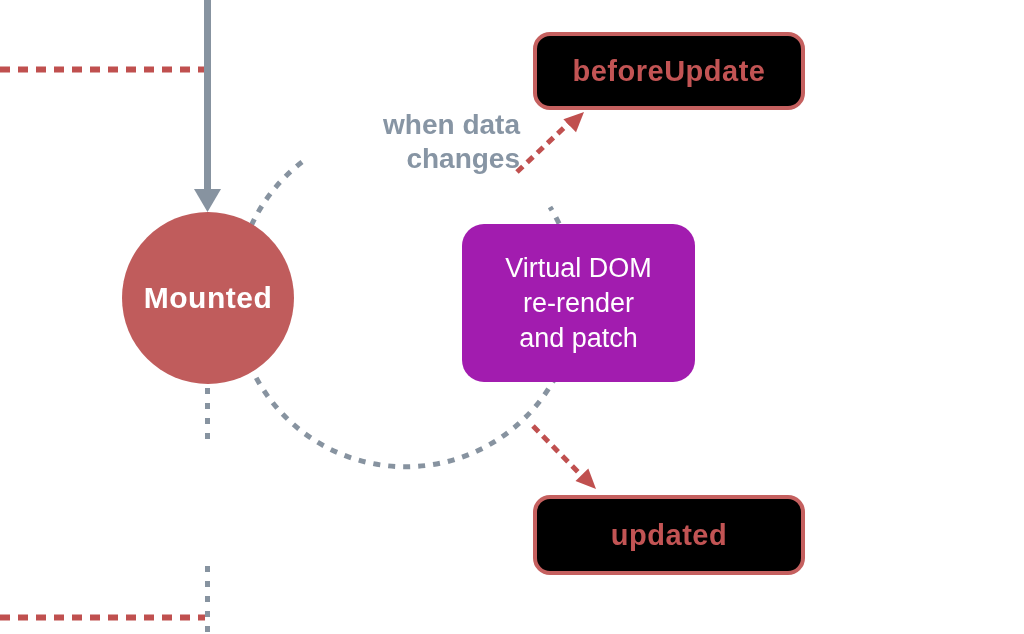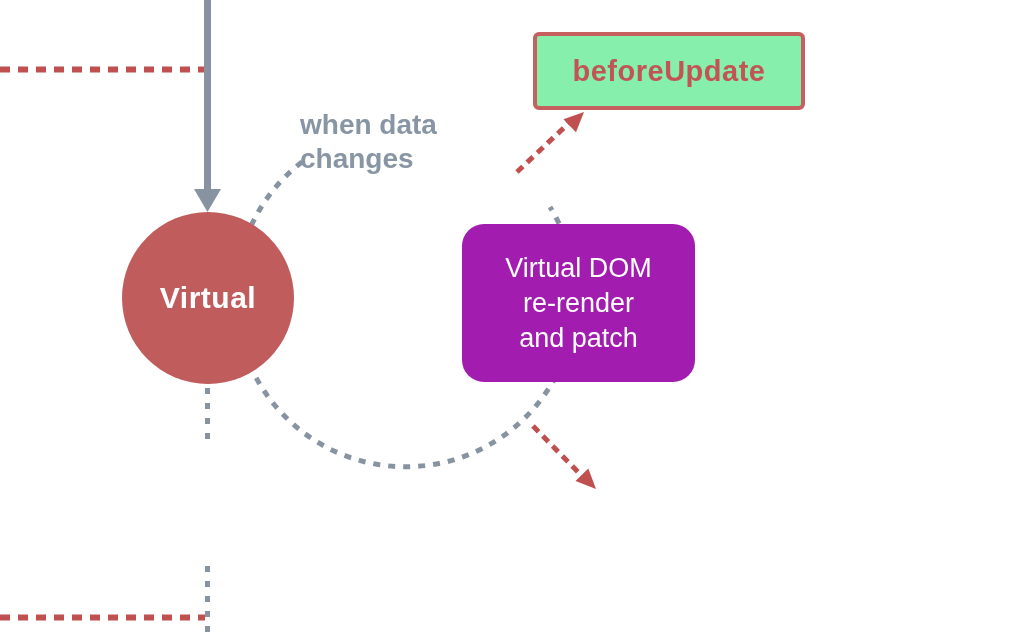--- a/index.html
+++ b/index.html
@@ -42,36 +42,36 @@
     line-height: 35px;
   }
 
   
   .hook-box {
     position: absolute;
     left: 533px;
     width: 272px; height: 78px;
     box-sizing: border-box;
     border: 4px solid #c5605f;
-    border-radius: 6px;
-    background: #86efac;
+    border-radius: 17px;
+    background: #000000;
     display: flex; align-items: center; justify-content: center;
     color: #c25454;
     font-size: 29px; font-weight: 700;
     letter-spacing: 0.5px;
   }
   .hook-box.before-update { top: 32px; }
   .hook-box.updated { top: 495px; height: 80px; }
 
   
   .condition {
     position: absolute;
     color: #8795a4;
     font-size: 28px; font-weight: 700;
-    text-align: left;
+    text-align: right;
     line-height: 34px;
     white-space: pre-line;
   }
   .condition.when-data { left: 300px; top: 108px; width: 220px; }
   .condition.when-destroy { left: 57px; top: 451px; width: 300px; font-size: 27px; }
 </style>
 </head>
 <body>
 
 <div id="stage">
@@ -91,30 +91,33 @@
     <polygon points="194,189 221,189 207.5,212" fill="#8793a0"></polygon>
 
     <line x1="517" y1="172" x2="570" y2="122" stroke="#c0504f" stroke-width="5" stroke-dasharray="8 6"></line>
     <polygon points="584,112 563.4,119.3 576,132.3" fill="#c0504f"></polygon>
 
     <line x1="533" y1="426" x2="580" y2="474" stroke="#c0504f" stroke-width="5" stroke-dasharray="8 6"></line>
     <polygon points="596,489 575.5,481.1 588.3,468.5" fill="#c0504f"></polygon>
   </svg>
 
   <div class="circle-node">
-    <span class="node-label">Virtual</span>
+    <span class="node-label">Mounted</span>
   </div>
 
   <div class="green-box">
     <span class="node-label">Virtual DOM
 re-render
 and patch</span>
   </div>
 
   <div class="hook-box before-update">
     <span class="node-label">beforeUpdate</span>
   </div>
 
+  <div class="hook-box updated">
+    <span class="node-label">updated</span>
+  </div>
 
   <div class="condition when-data">when data
 changes</div>
 
 </div>
 
 </body></html>

